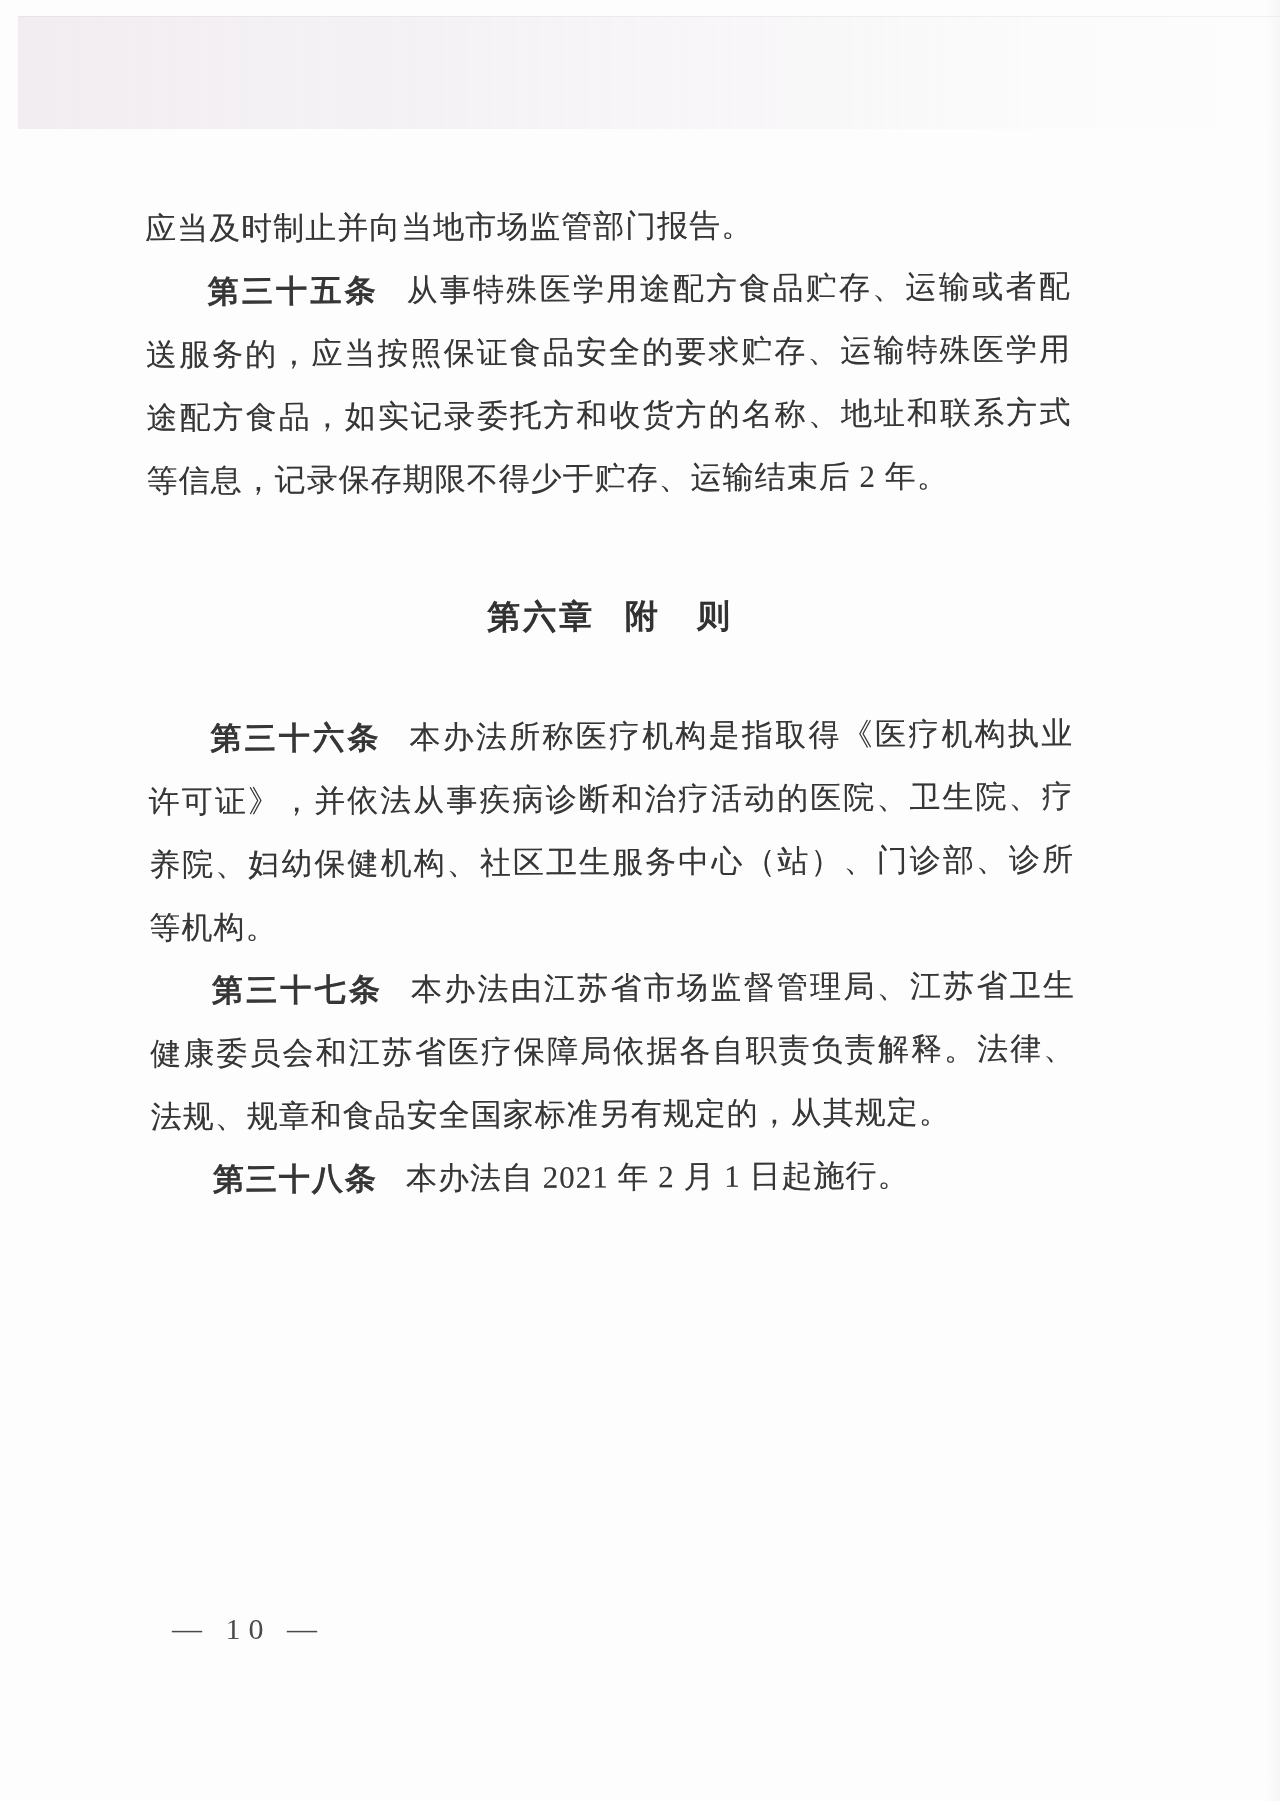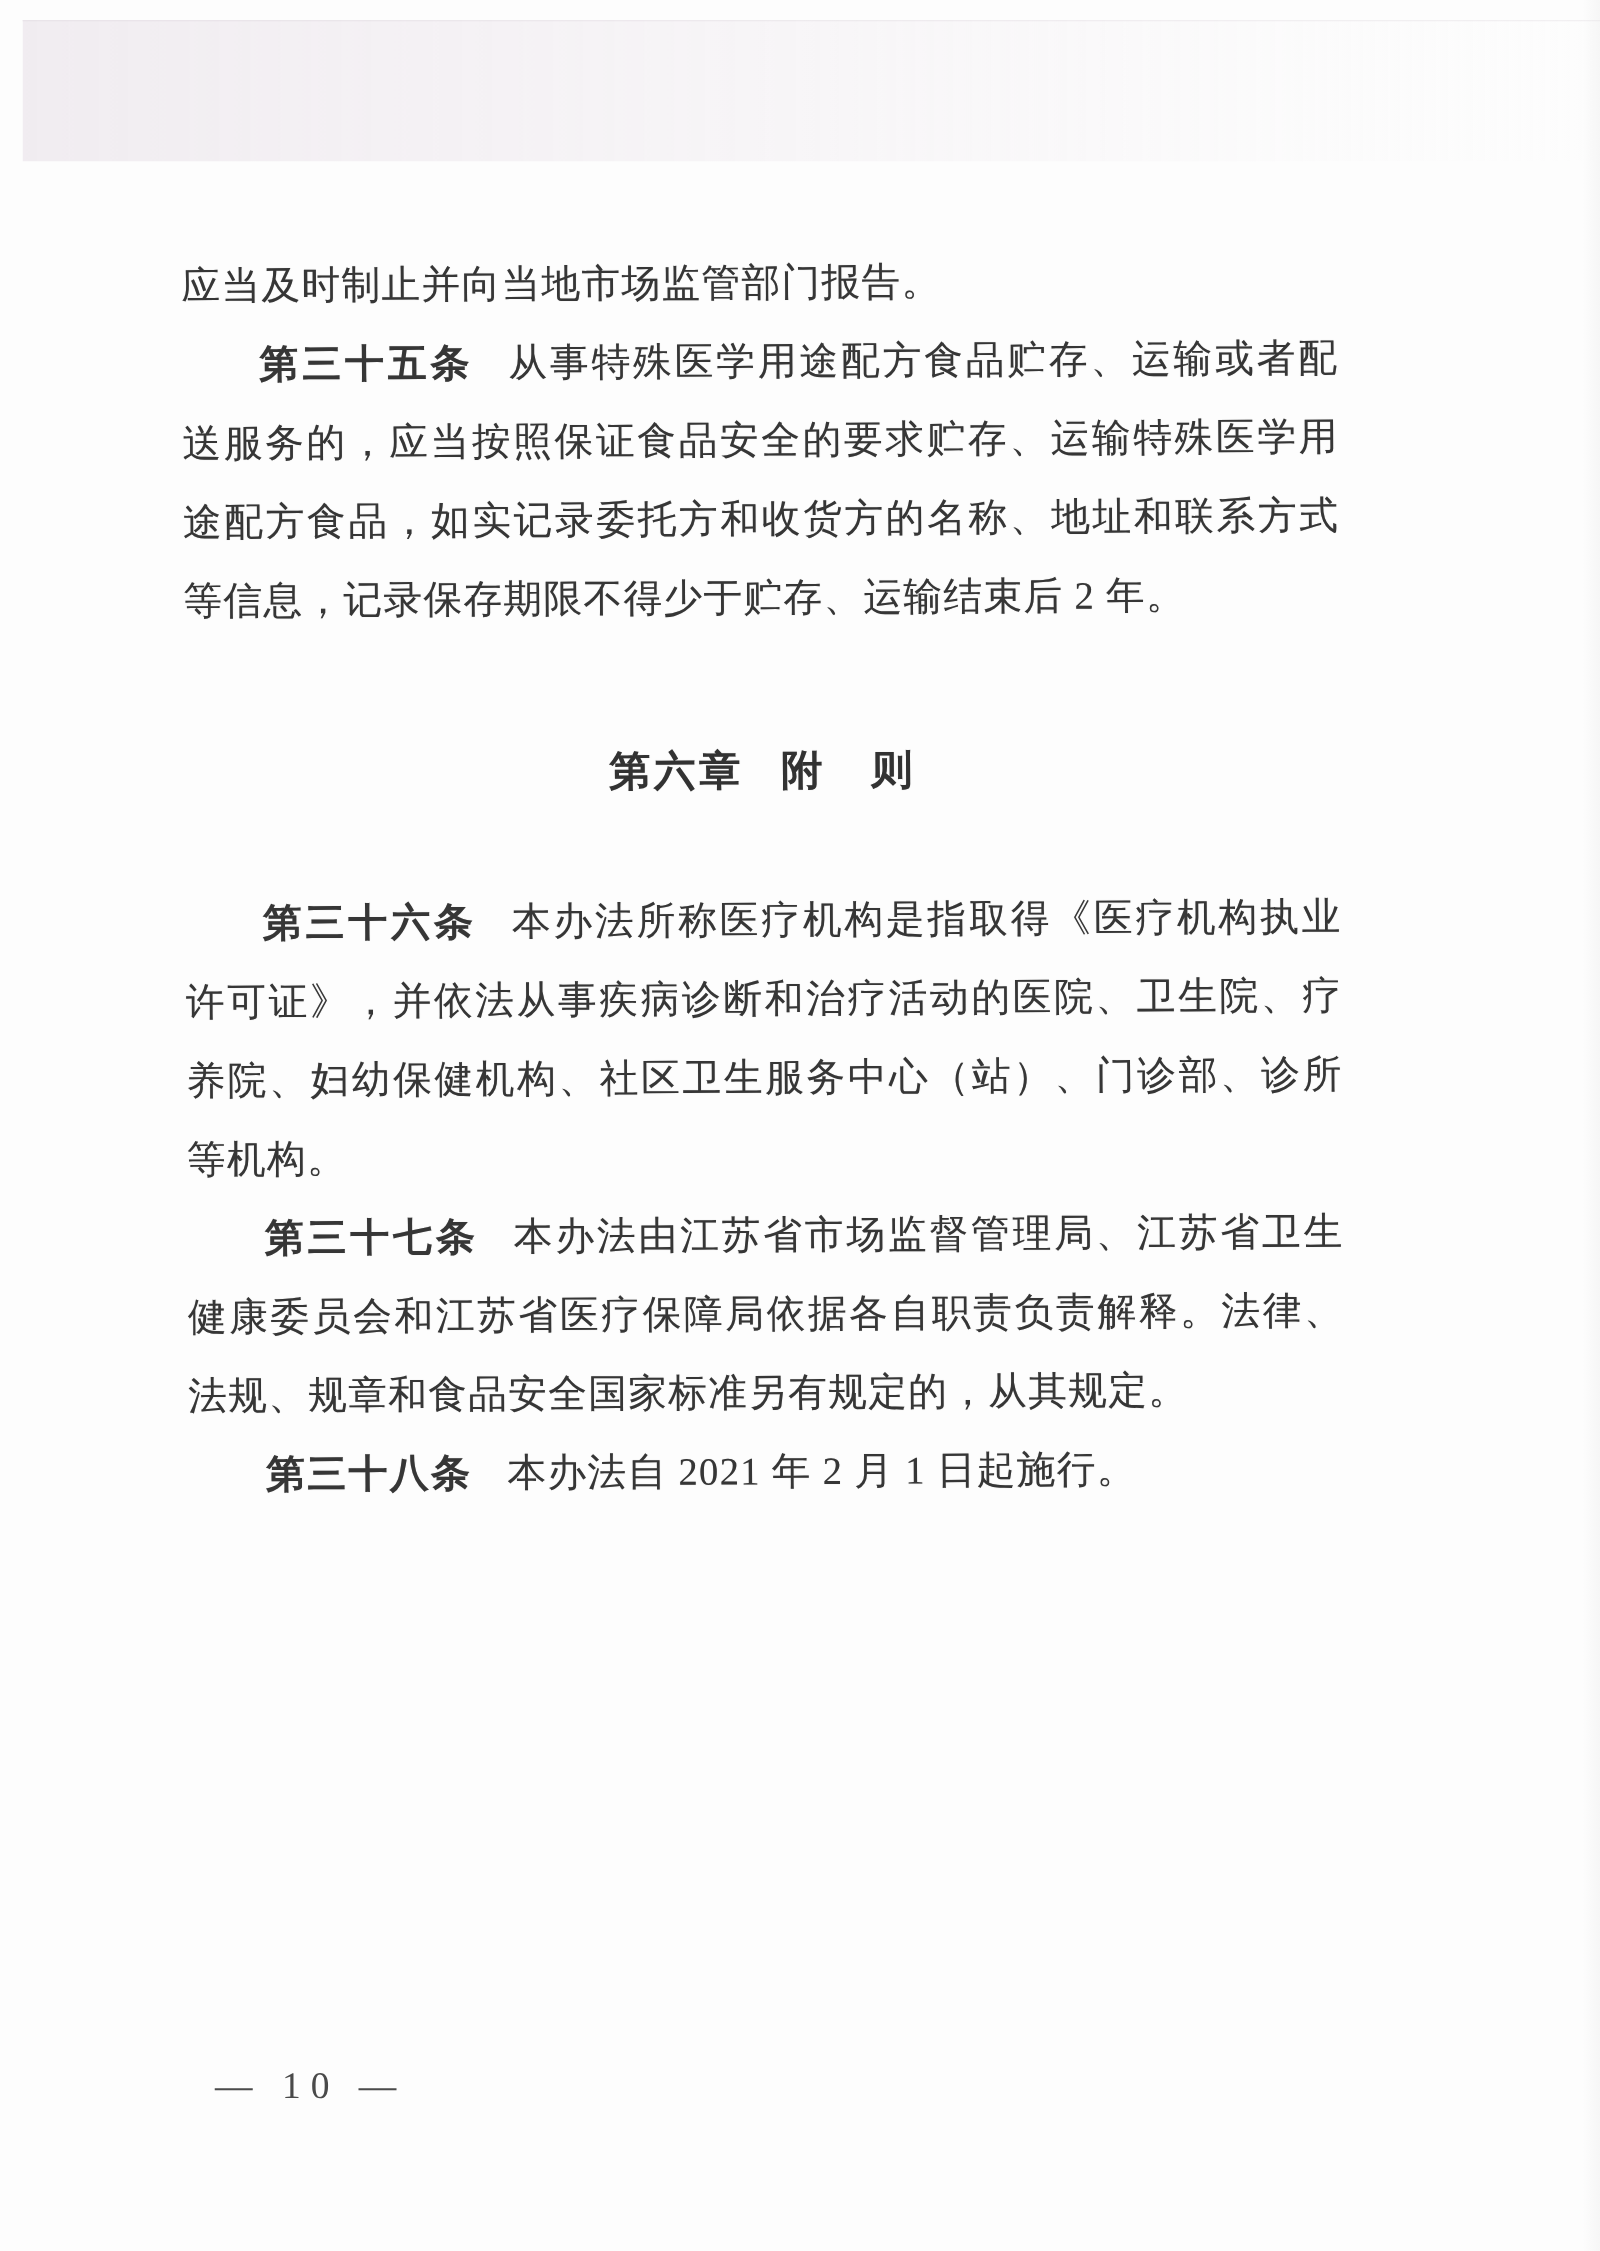--- a/index.html
+++ b/index.html
@@ -77,21 +77,20 @@
     margin-right: 0.9em;
   }
   .page-footer {
     position: absolute;
     left: 172px;
     top: 1612px;
     color: #4a4a4a;
     font-size: 30px;
     letter-spacing: 8px;
     font-family: "Liberation Serif", "DejaVu Serif", serif;
-    margin-top: 40px;
   }
 </style>
 </head>
 <body>
 
 <div class="scan-artifact-top"></div>
 <div class="scan-artifact-right"></div>
 
 <div class="doc-content">
 

